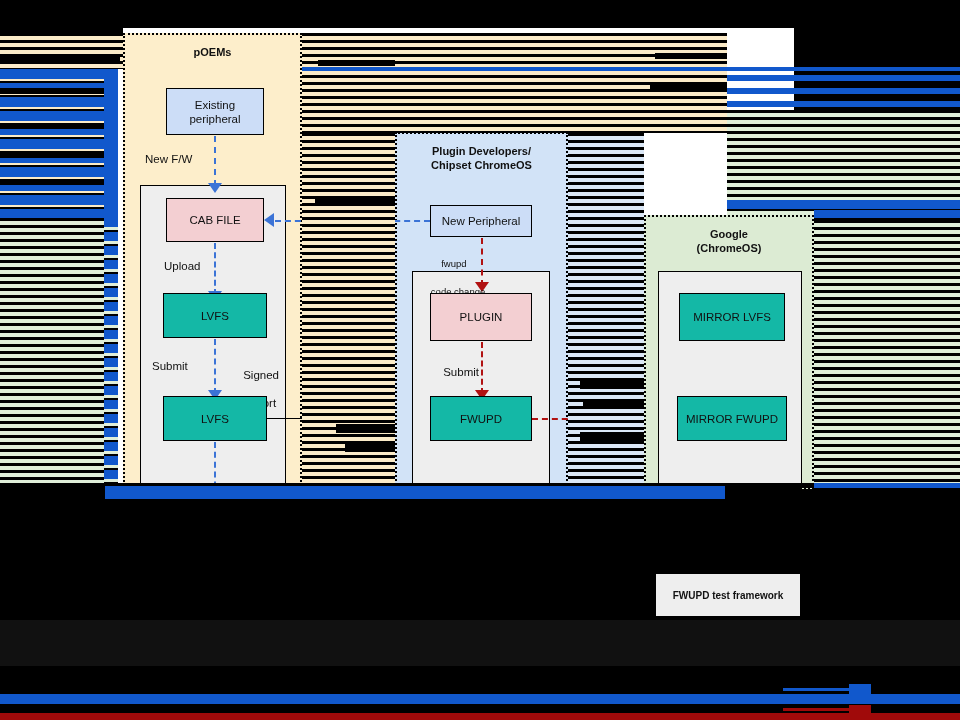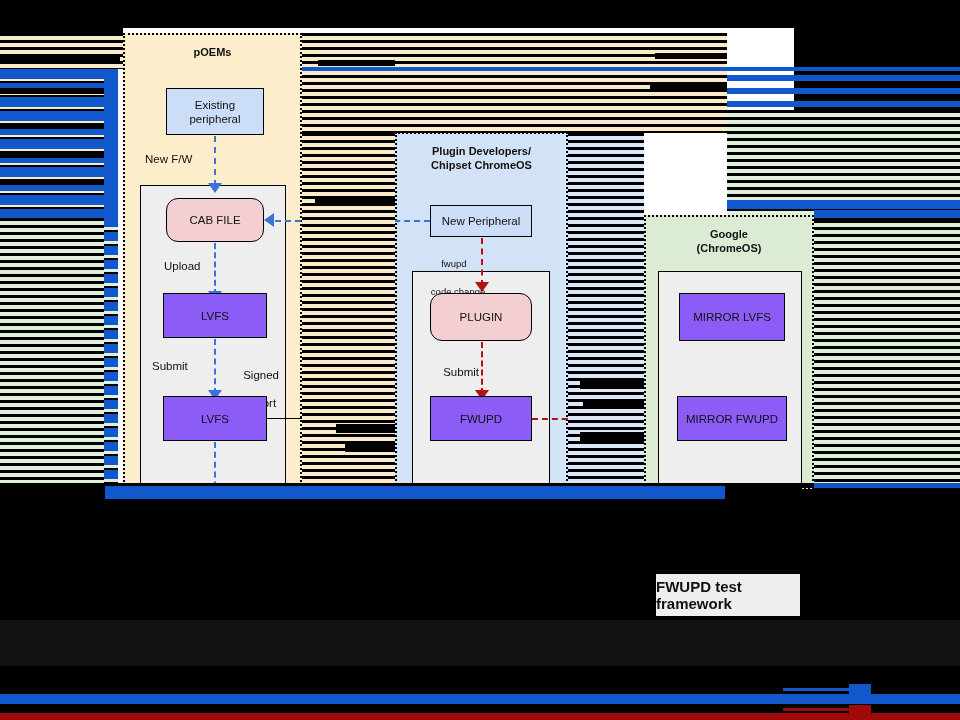--- a/index.html
+++ b/index.html
@@ -12,42 +12,42 @@
 
   .swim{position:absolute;border:2px dotted #000;box-sizing:border-box;}
   .swim-title{position:absolute;left:0;right:0;top:10px;text-align:center;
               font-size:11px;font-weight:bold;color:#111;line-height:14px;}
   .inner{position:absolute;background:#eeeeee;border:1.6px solid #000;box-sizing:border-box;}
 
   .node{position:absolute;border:1.6px solid #000;box-sizing:border-box;
         display:flex;align-items:center;justify-content:center;text-align:center;
         font-size:11.5px;color:#111;line-height:14px;}
   .n-blue{background:#ccddf7;}
-  .n-pink{background:#f3cfd2;border-radius:12px;}
-  .n-green{background:#8b5cf6;justify-content:center;}
+  .n-pink{background:#f3cfd2;}
+  .n-green{background:#14b8a6;justify-content:center;}
 
   .lbl{position:absolute;font-size:11.5px;color:#111;line-height:14px;white-space:pre;}
   .lbl.small{font-size:9.5px;text-align:center;}
 
   
   .vdash{position:absolute;width:0;border-left:2.5px dashed #3b73d6;}
   .vdash.red{border-left-color:#b11212;}
   .hdash{position:absolute;height:0;border-top:2.5px dashed #3b73d6;}
   .hdash.red{border-top-color:#b11212;}
   .hsolid{position:absolute;height:0;border-top:1.6px solid #000;}
   .arr{position:absolute;width:0;height:0;}
   .arr-d{border-left:7px solid transparent;border-right:7px solid transparent;border-top:10px solid #3b73d6;}
   .arr-d.red{border-top-color:#b11212;}
   .arr-l{border-top:7px solid transparent;border-bottom:7px solid transparent;border-right:10px solid #3b73d6;}
   .arr-r{border-top:7px solid transparent;border-bottom:7px solid transparent;border-left:10px solid #000;}
   .arr-r.red{border-left-color:#b11212;}
 
   
   .legend-box{position:absolute;background:#eeeeee;display:flex;align-items:center;
-              justify-content:center;font-size:15px;font-weight:bold;color:#111;}
+              justify-content:center;font-size:10px;font-weight:bold;color:#111;}
 
   
   .bandwrap{position:absolute;overflow:hidden;pointer-events:none;}
   .stripes{position:absolute;left:0;top:0;right:0;bottom:0;}
   .s-cream{background:repeating-linear-gradient(180deg,#000 0 3px,#fbebc8 3px 7px);}
   .s-ltblue{background:repeating-linear-gradient(180deg,#000 0 3px,#dbe8f7 3px 7px);}
   .s-green{background:repeating-linear-gradient(180deg,#000 0 3px,#e0efd9 3px 7px);}
   .s-blue{background:repeating-linear-gradient(180deg,#1158cc 0 10px,#fbebc8 10px 12px,#000 12px 14px);}
   .s-blkblue{background:repeating-linear-gradient(180deg,#1158cc 0 9px,#e0efd9 9px 12px,#000 12px 14px);}
   .solid-black{background:#000;position:absolute;}

